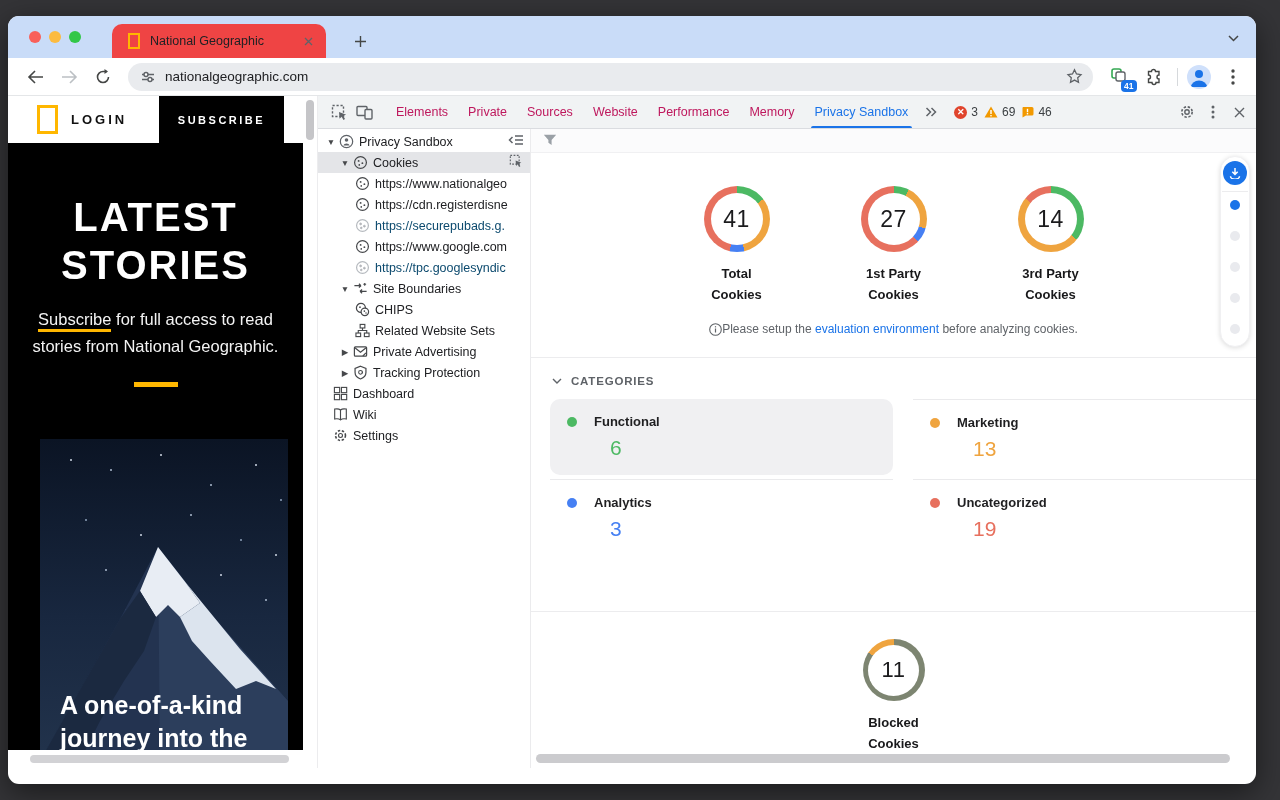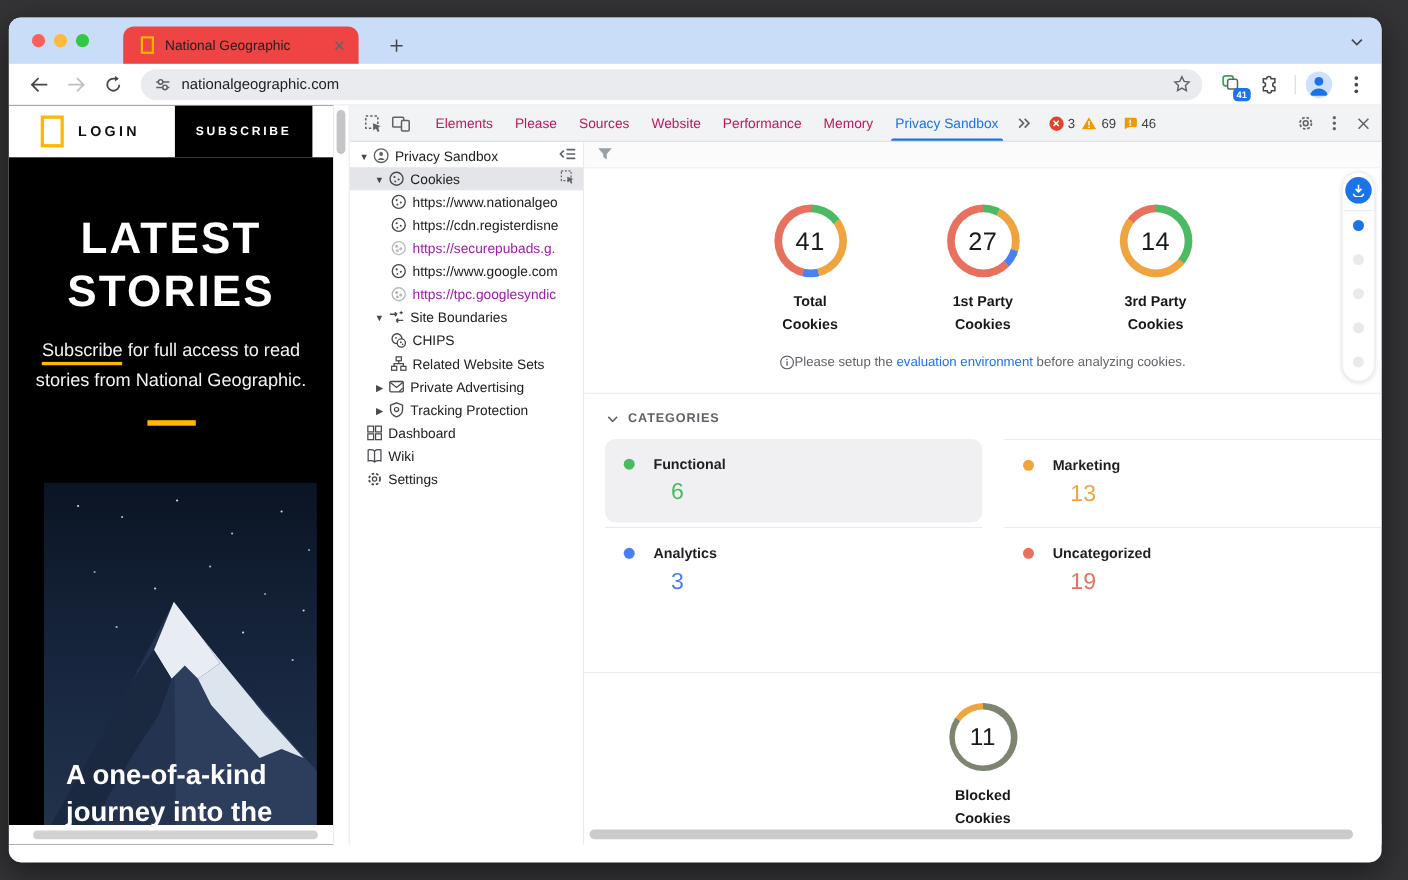--- a/index.html
+++ b/index.html
@@ -78,21 +78,21 @@
                 display:flex; align-items:center; justify-content:center; line-height:1; }
   .dt-right { margin-left:auto; display:flex; align-items:center; }
   #dt-body { flex:1; display:flex; min-height:0; }
 
   
   #dt-tree { width:213px; background:#fff; border-right:1px solid #ebebed; font-size:12.5px; color:#202124; padding-top:2px; flex:none; overflow:hidden; }
   .trow { height:21px; display:flex; align-items:center; white-space:nowrap; position:relative; }
   .trow .arrow { width:14px; font-size:8.5px; color:#46484b; text-align:center; flex:none; }
   .trow .ticon { width:16px; height:16px; margin-right:5px; flex:none; display:flex; align-items:center; justify-content:center; }
   .trow.selected { background:#e4e5e8; }
-  .trow.dim { color:#a21caf; }
+  .trow.dim { color:#0c4a6e; }
   .trow.dim svg * { stroke:#b6babf !important; fill-opacity:.45; }
   .lv0 { padding-left:6px; } .lv1 { padding-left:20px; } .lv2 { padding-left:36px; }
   .lv0b { padding-left:14px; }
   .tree-edge-icon { position:absolute; right:6px; top:2px; }
 
   
   #dt-main { flex:1; position:relative; background:#fff; min-width:0; overflow:hidden; }
   #filter-row { height:24px; background:#fbfbfc; border-bottom:1px solid #f0f0f2; display:flex; align-items:center; padding-left:12px; }
   #donut-row { display:flex; justify-content:center; gap:57px; padding-top:33px; }
   .donut-block { width:100px; text-align:center; }
@@ -279,21 +279,21 @@
               </svg>
         </span>
         <span class="dt-icon-btn">
           <svg width="18" height="16" viewBox="0 0 18 16">
                 <rect x="1" y="2.5" width="10" height="9" rx="1" fill="none" stroke="#5f6368" stroke-width="1.4"></rect>
                 <rect x="9" y="5.5" width="7" height="9.5" rx="1" fill="#f1f3f4" stroke="#5f6368" stroke-width="1.4"></rect>
               </svg>
         </span>
         <nav class="dt-tabs">
           <span class="dt-tab">Elements</span>
-          <span class="dt-tab">Please</span>
+          <span class="dt-tab">Private</span>
           <span class="dt-tab">Sources</span>
           <span class="dt-tab">Website</span>
           <span class="dt-tab">Performance</span>
           <span class="dt-tab">Memory</span>
           <span class="dt-tab selected">Privacy Sandbox</span>
         </nav>
         <span class="dt-icon-btn">
           <svg width="12" height="10" viewBox="0 0 12 10">
                 <path d="M1.5 1 L5.5 5 L1.5 9 M6.5 1 L10.5 5 L6.5 9" fill="none" stroke="#5f6368" stroke-width="1.5"></path>
               </svg>

